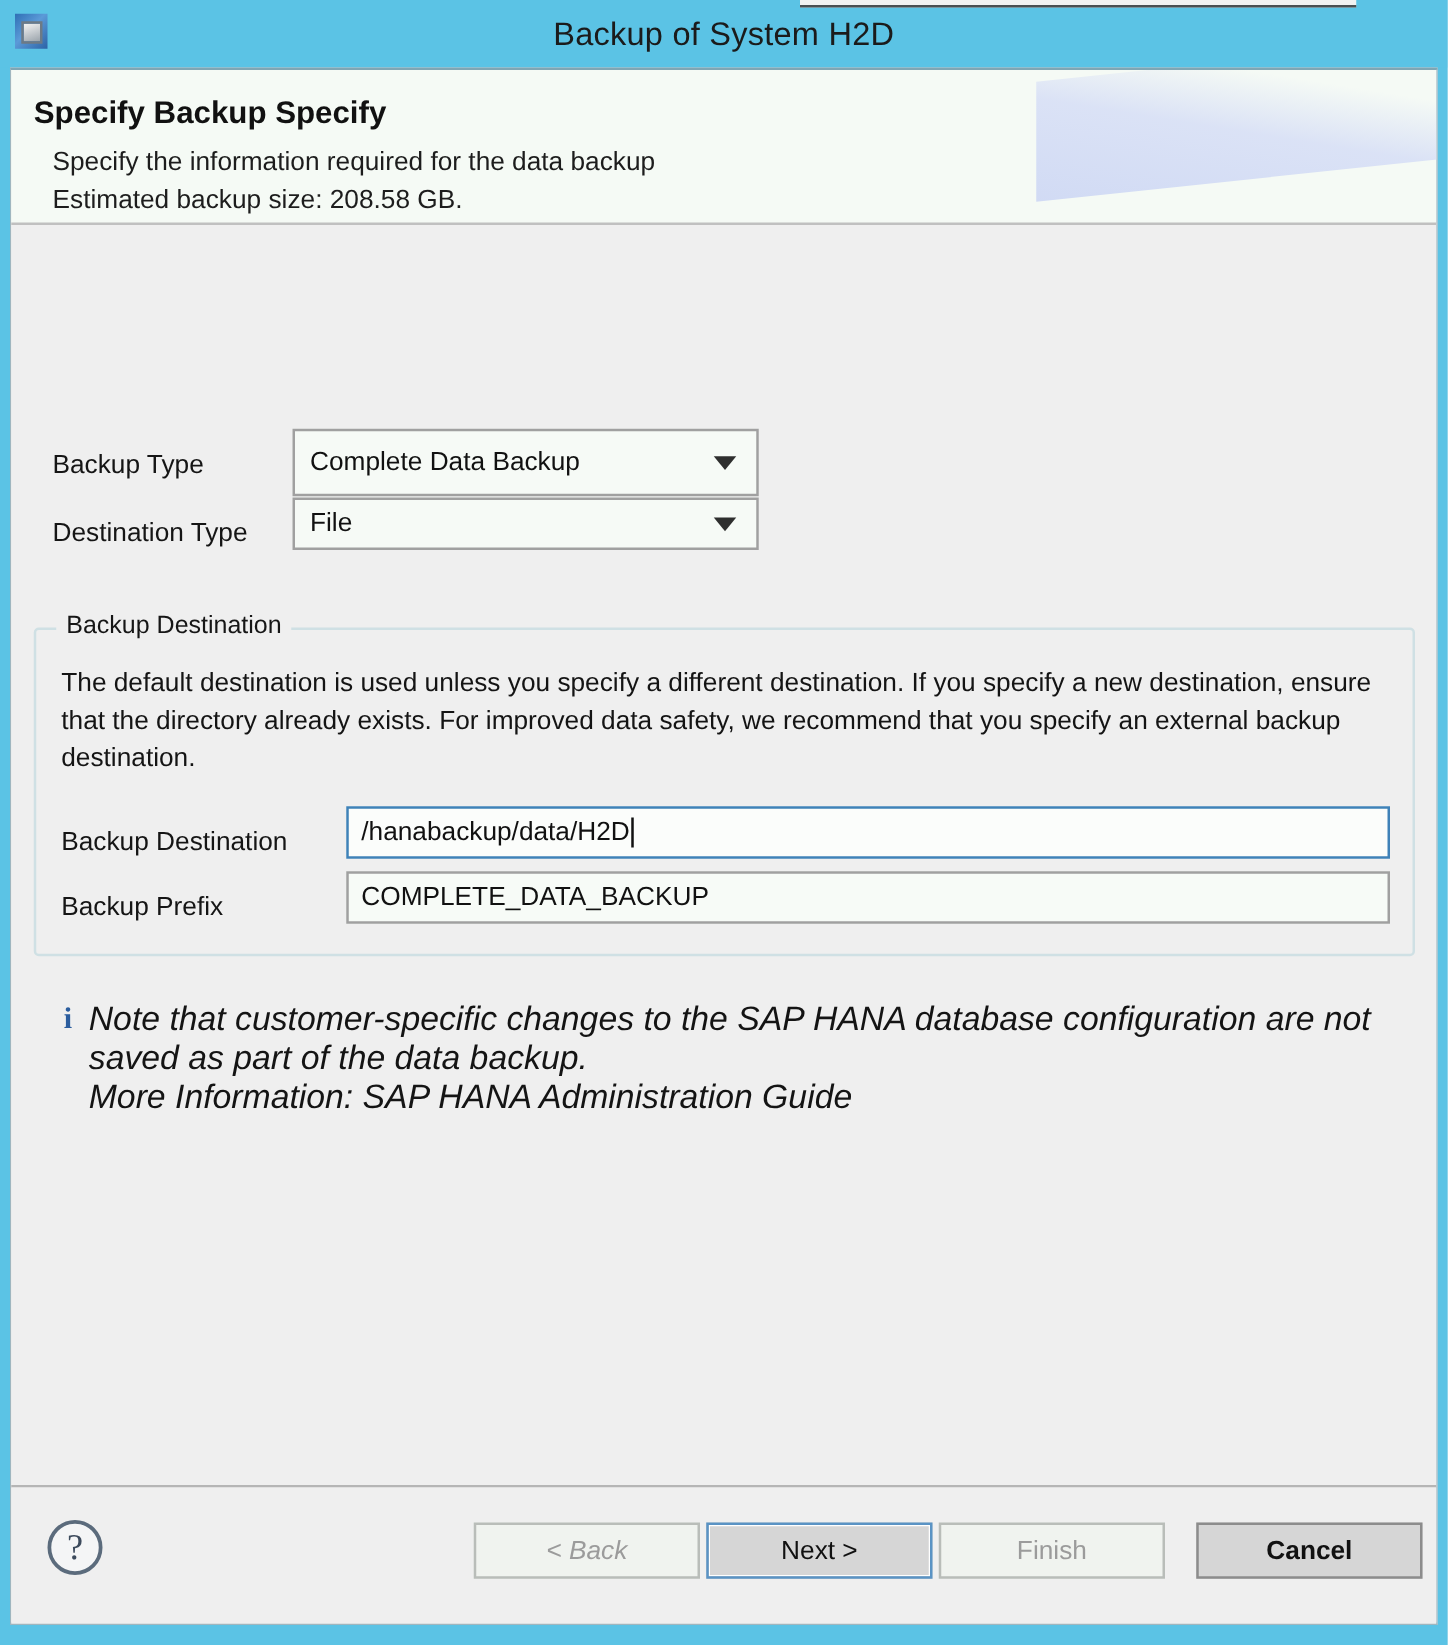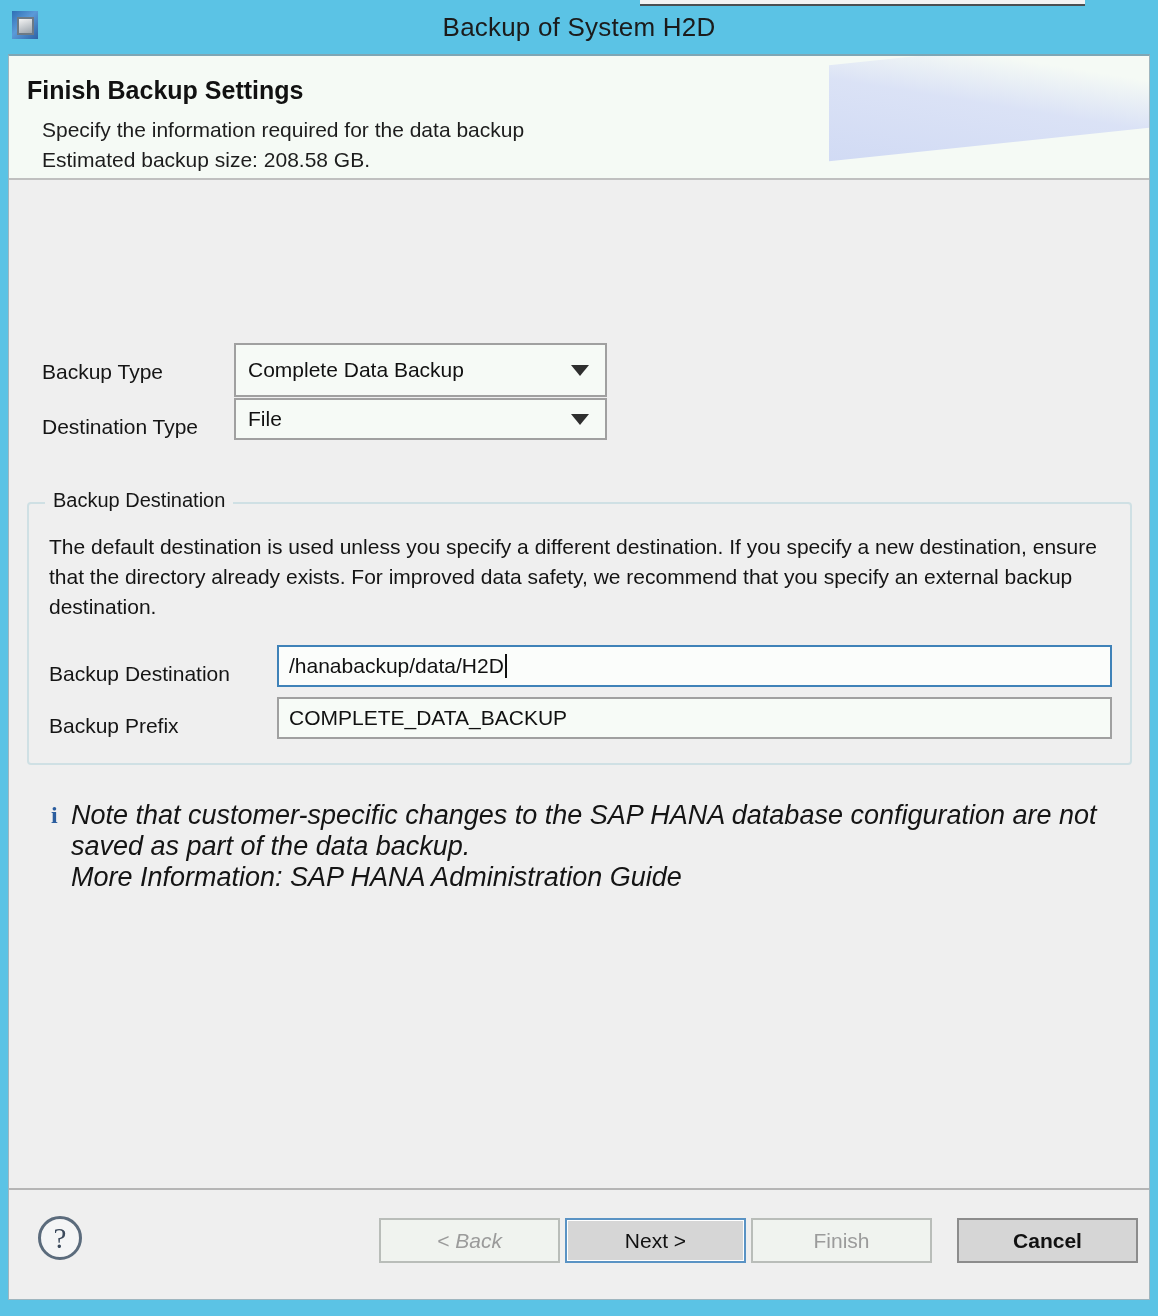--- a/index.html
+++ b/index.html
@@ -265,21 +265,21 @@
       
       
       
     </div>
   </div>
 
   <div id="dialog">
 
     <div id="header">
       <div id="header-watermark"></div>
-      <div id="page-title">Finish Backup Settings</div>
+      <div id="page-title">Specify Backup Specify</div>
       <div id="page-sub1">Specify the information required for the data backup</div>
       <div id="page-sub2">Estimated backup size: 208.58 GB.</div>
     </div>
 
     <div id="content">
 
       <div class="field-label" id="lbl-backup-type">Backup Type</div>
       <div class="combo" id="combo-backup-type">
         <span class="combo-val">Complete Data Backup</span>
         <span class="chev"></span>

